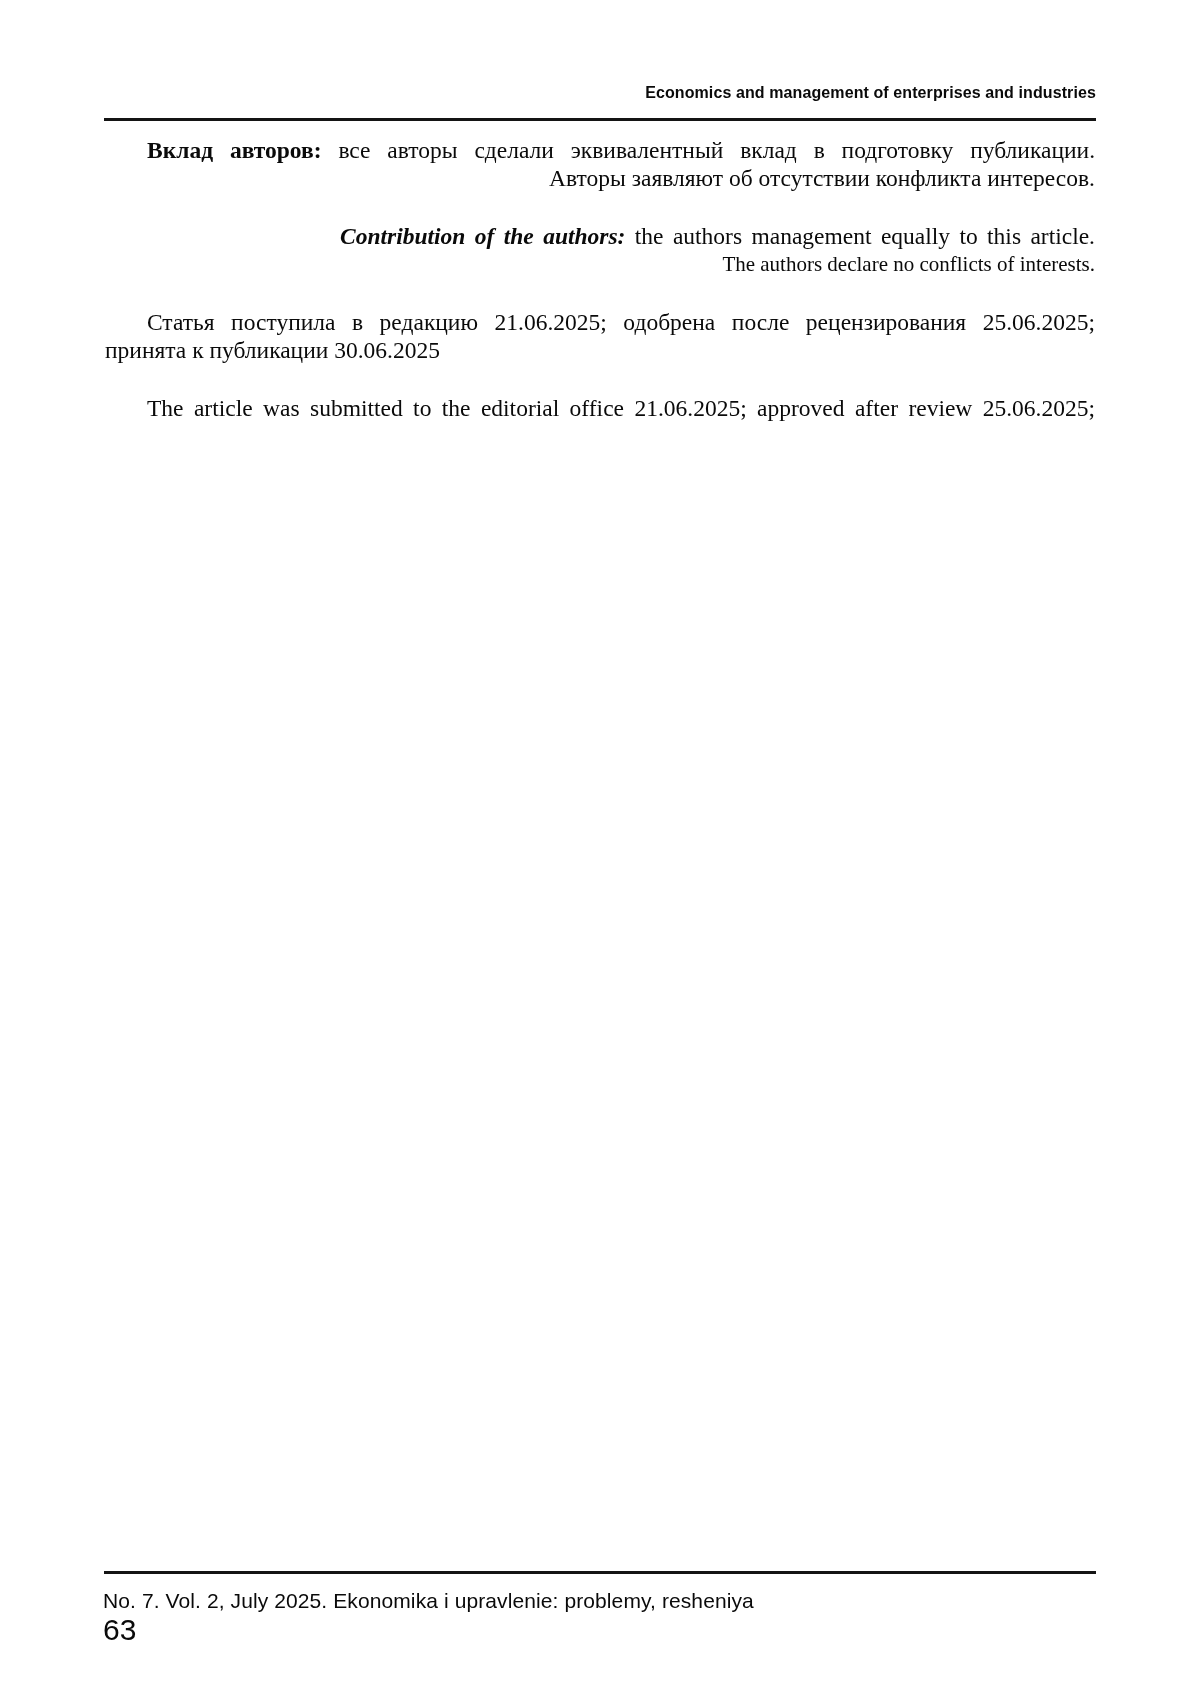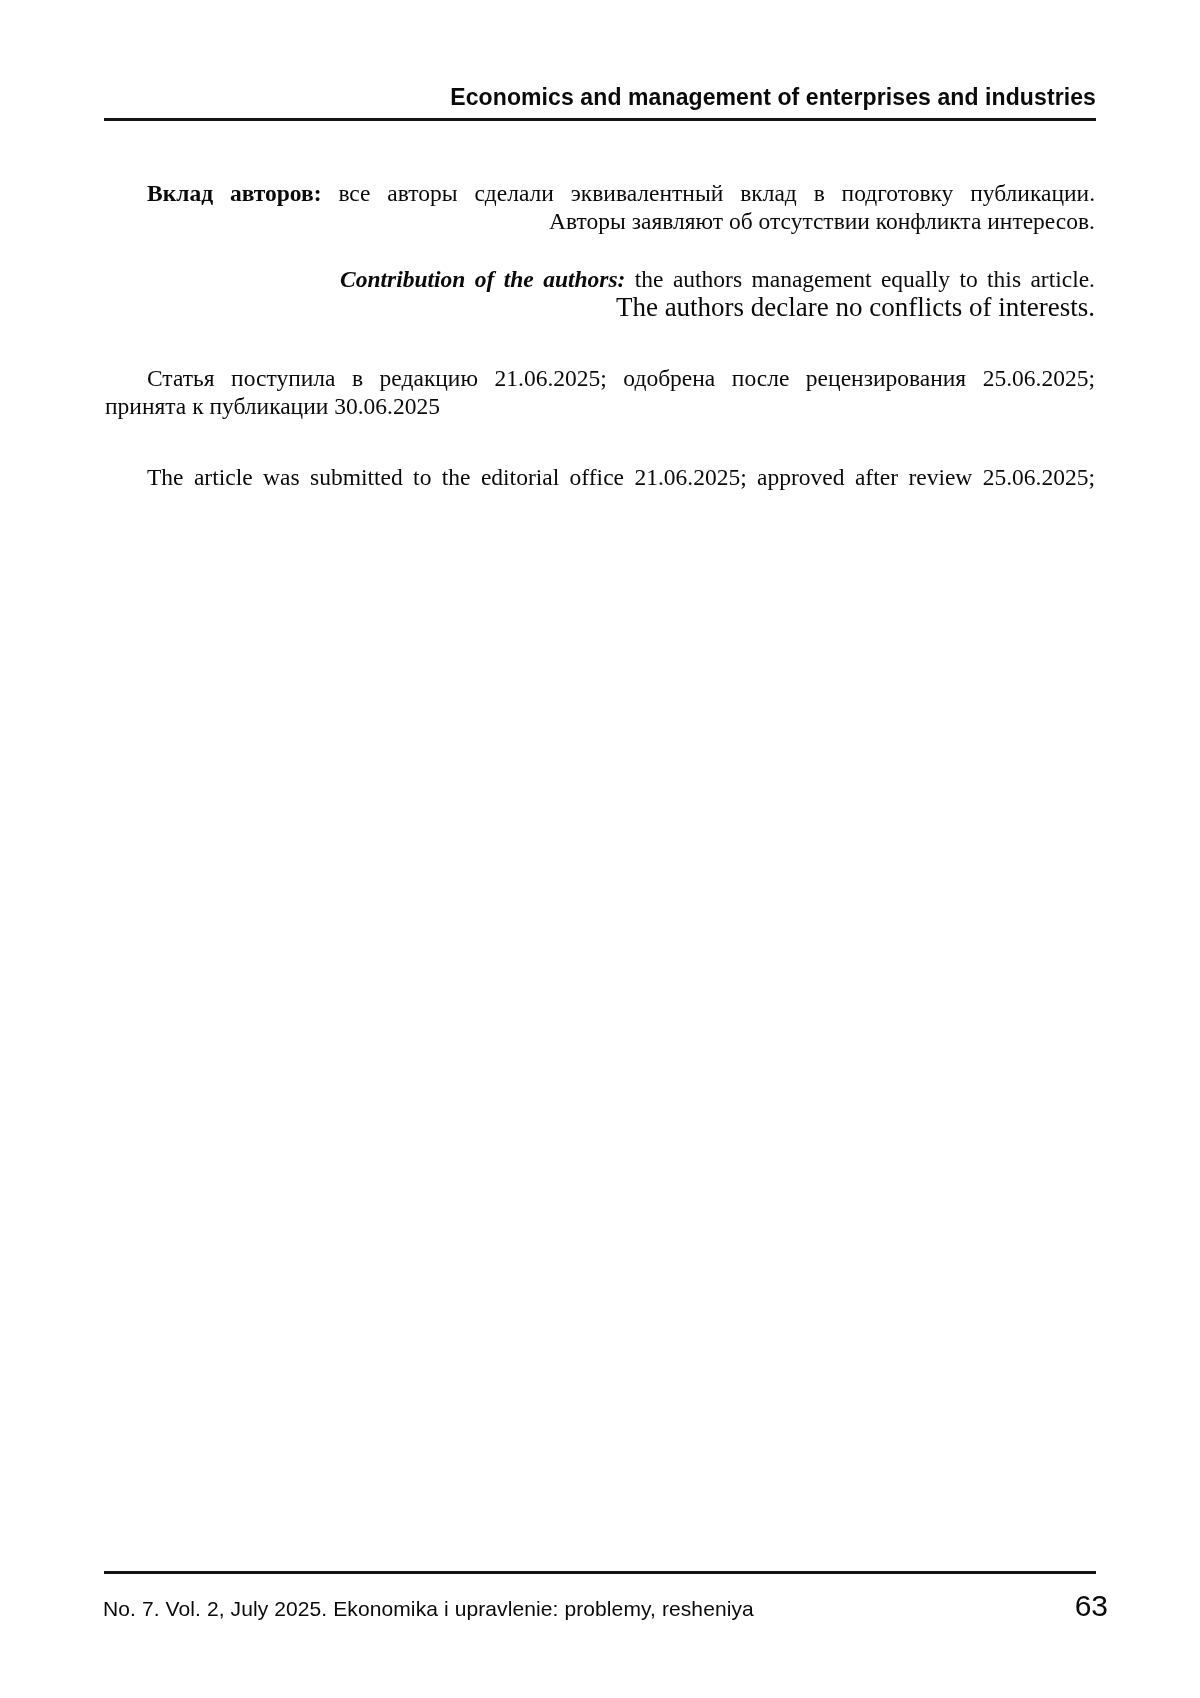--- a/index.html
+++ b/index.html
@@ -13,21 +13,21 @@
     overflow: hidden;
   }
 
   
   .header-title {
     position: absolute;
     top: 84px;
     right: 104px;
     font-family: "Liberation Sans", sans-serif;
     font-weight: bold;
-    font-size: 23px;
+    font-size: 16px;
     letter-spacing: 0.1px;
     white-space: nowrap;
   }
   .header-rule {
     position: absolute;
     left: 104px;
     right: 104px;
     top: 118px;
     height: 3px;
     background: #141414;
@@ -41,45 +41,45 @@
     width: 990px;
     font-size: 23.5px;
     line-height: 28px;
   }
   .para { margin: 0 0 30px 0; }
   .line { min-height: 28px; }
   .indent { padding-left: 42px; text-align: right; }
   .fill {
     text-align: justify;
     text-align-last: justify;
-    margin-top: 43px;
   }
   .lead-bold { font-weight: bold; }
   .lead-bold-italic { font-weight: bold; font-style: italic; }
-  .small-line { font-size: 27px; }
+  .small-line { font-size: 21px; }
   .spread { word-spacing: 3.5px; }
 
   
   .footer-rule {
     position: absolute;
     left: 104px;
     right: 104px;
     top: 1571px;
     height: 3px;
     background: #141414;
   }
   .footer {
     position: absolute;
     left: 103px;
-    right: 92px;
+    right: 104px;
     top: 1589px;
     display: flex;
     justify-content: space-between;
     align-items: baseline;
     font-family: "Liberation Sans", sans-serif;
+    flex-direction: column;
   }
   .footer-journal { font-size: 21px; letter-spacing: 0.1px; }
   .footer-page { font-size: 30px; }
 </style>
 </head>
 <body>
 
 <div class="page">
 
   <div class="header-title">Economics and management of enterprises and industries</div>

